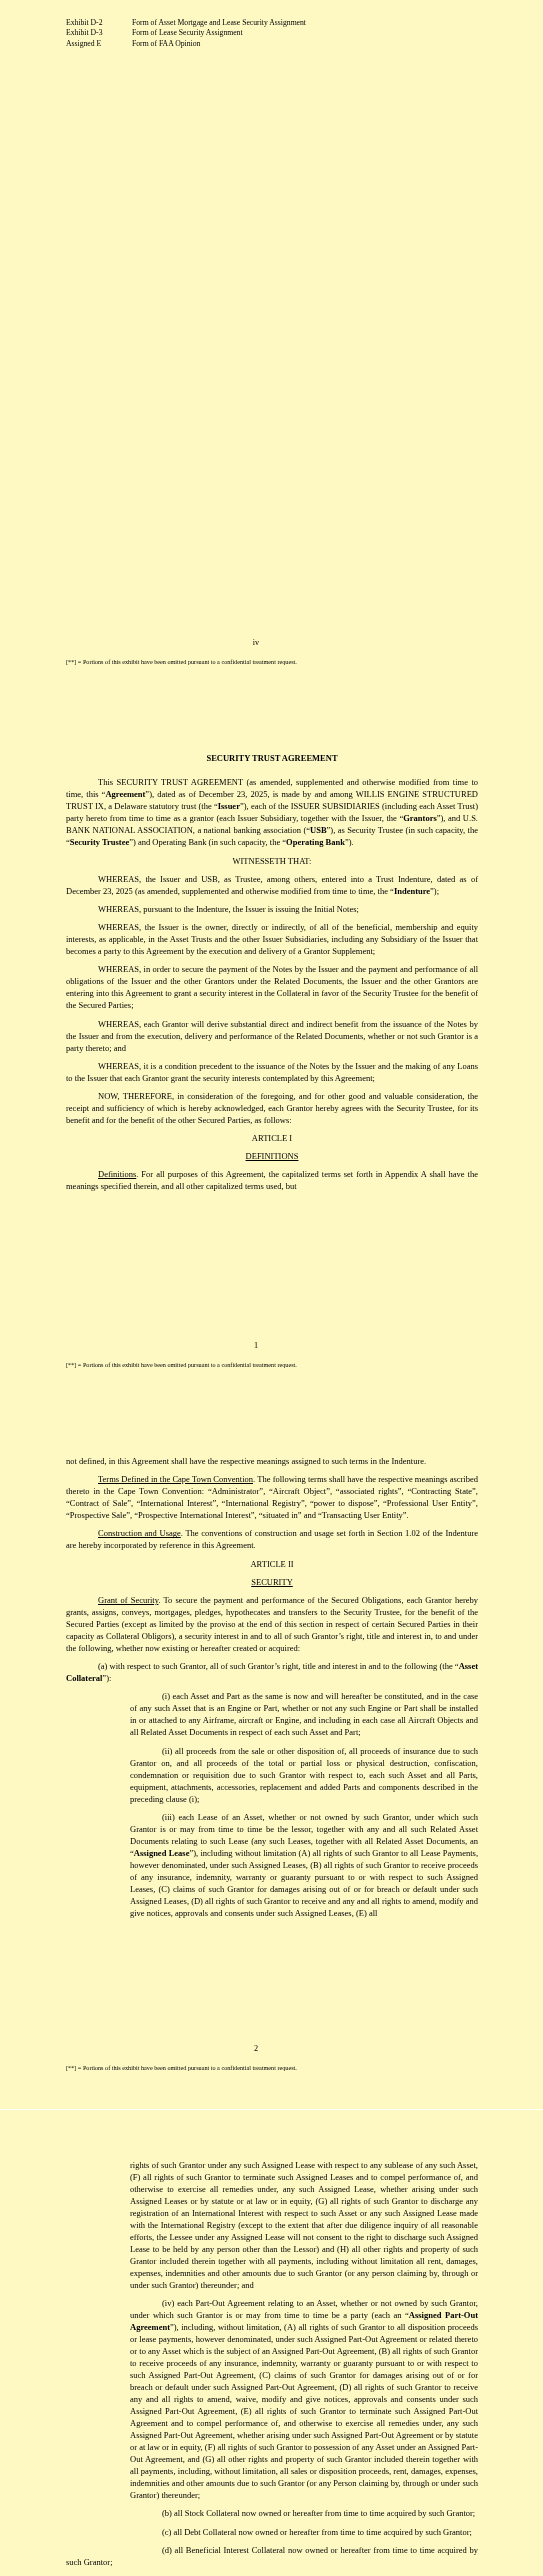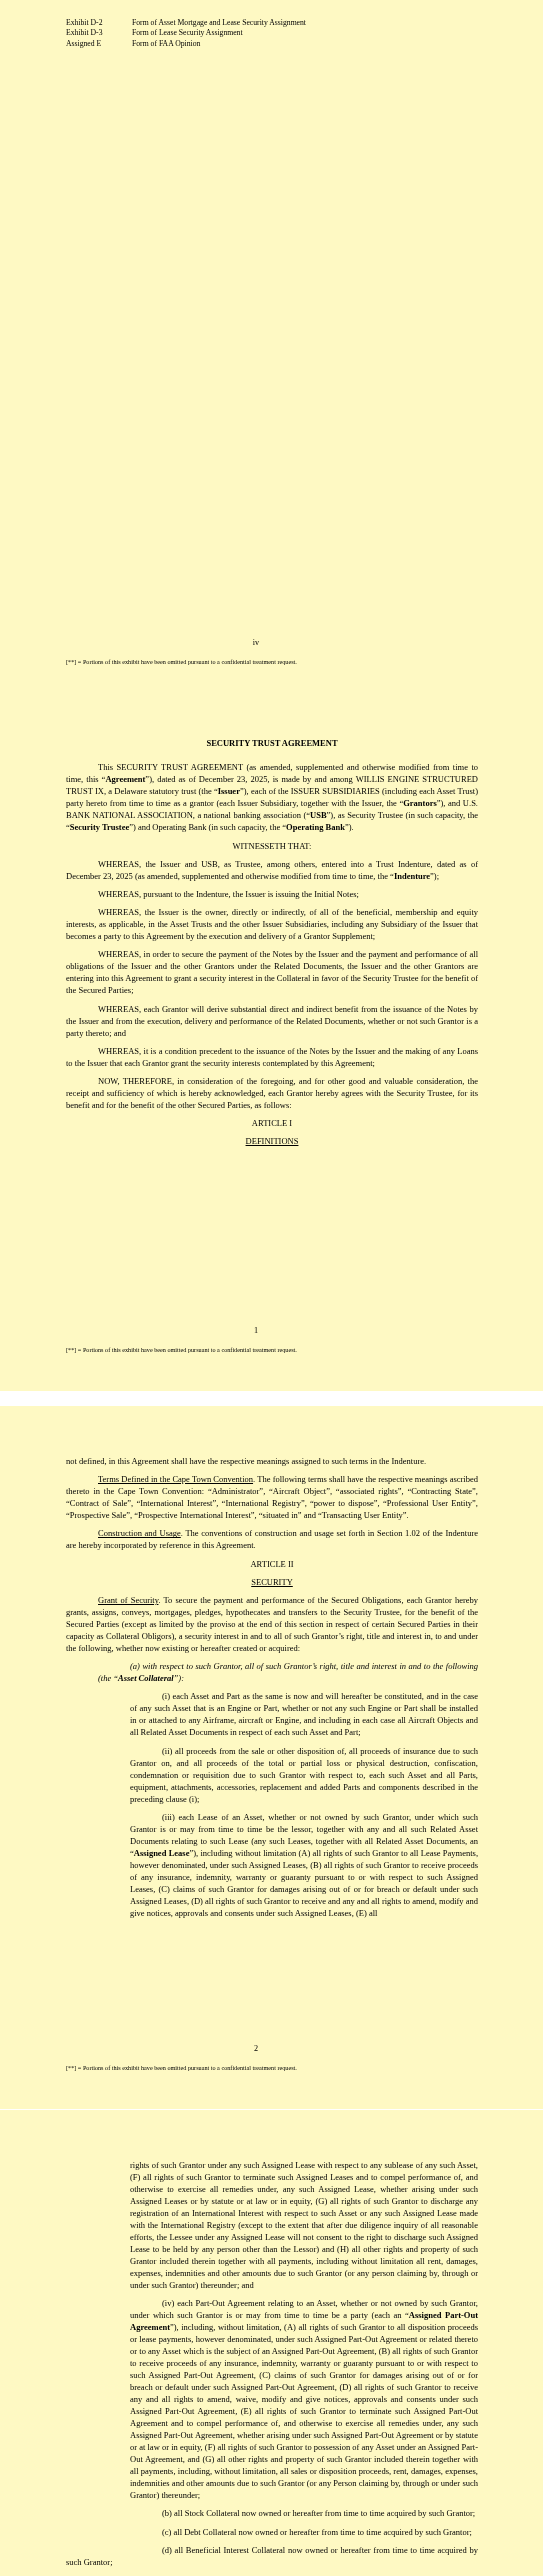--- a/index.html
+++ b/index.html
@@ -8,21 +8,21 @@
     font-family: "Liberation Serif", "DejaVu Serif", serif;
     color: #000000;
     -webkit-font-smoothing: antialiased;
   }
   .doc { position: relative; width: 544px; height: 2813px; background: #ffffff; overflow: hidden; }
   .sheet { position: absolute; left: 0; width: 544px; height: 703px; background: #fef9c3; }
   .content { position: absolute; left: 66px; width: 412px; top: 49px; }
   .toc-content { top: 17.5px; }
   p { margin: 0 0 6.2px 0; font-size: 8.5px; line-height: 12px; text-align: justify; }
   .ind { text-indent: 32px; }
-  .lvl-a { margin-left: 32px; text-indent: 32px; font-style: italic; }
+  .lvl-a { text-indent: 32px; }
   .lvl-i { margin-left: 64px; text-indent: 32px; }
   .lvl-i-cont { margin-left: 64px; text-indent: 0; }
   .lvl-b { margin-left: 0; text-indent: 96px; }
   .center { text-align: center; text-indent: 0; }
   .title { font-weight: bold; margin-bottom: 12.4px; }
   .u { text-decoration: underline; }
   .toc-row { font-size: 7.7px; line-height: 10.8px; white-space: nowrap; }
   .toc-label { display: inline-block; width: 66px; }
   .pagenum {
     position: absolute; top: 638px; left: 0; width: 512px;
@@ -48,34 +48,35 @@
         <span class="toc-label">Exhibit D-3</span><span>Form of Lease Security Assignment</span>
       </div>
       <div class="toc-row">
         <span class="toc-label">Assigned E</span><span>Form of FAA Opinion</span>
       </div>
     </div>
     <div class="pagenum">iv</div>
     <div class="pagefoot">[**] = Portions of this exhibit have been omitted pursuant to a confidential treatment request.</div>
   </section>
 
-  <section class="sheet" style="top:688px">
+  <section class="sheet" style="top:703px">
     <div class="content">
       <p class="center title">SECURITY TRUST AGREEMENT</p>
       <p class="ind">This SECURITY TRUST AGREEMENT (as amended, supplemented and otherwise modified from time to time, this “<b>Agreement</b>”), dated as of December 23, 2025, is made by and among WILLIS ENGINE STRUCTURED TRUST IX, a Delaware statutory trust (the “<b>Issuer</b>”), each of the ISSUER SUBSIDIARIES (including each Asset Trust) party hereto from time to time as a grantor (each Issuer Subsidiary, together with the Issuer, the “<b>Grantors</b>”), and U.S. BANK NATIONAL ASSOCIATION, a national banking association (“<b>USB</b>”), as Security Trustee (in such capacity, the “<b>Security Trustee</b>”) and Operating Bank (in such capacity, the “<b>Operating Bank</b>”).</p>
       <p class="center">WITNESSETH THAT:</p>
       <p class="ind">WHEREAS, the Issuer and USB, as Trustee, among others, entered into a Trust Indenture, dated as of December 23, 2025 (as amended, supplemented and otherwise modified from time to time, the “<b>Indenture</b>”);</p>
       <p class="ind">WHEREAS, pursuant to the Indenture, the Issuer is issuing the Initial Notes;</p>
       <p class="ind">WHEREAS, the Issuer is the owner, directly or indirectly, of all of the beneficial, membership and equity interests, as applicable, in the Asset Trusts and the other Issuer Subsidiaries, including any Subsidiary of the Issuer that becomes a party to this Agreement by the execution and delivery of a Grantor Supplement;</p>
       <p class="ind">WHEREAS, in order to secure the payment of the Notes by the Issuer and the payment and performance of all obligations of the Issuer and the other Grantors under the Related Documents, the Issuer and the other Grantors are entering into this Agreement to grant a security interest in the Collateral in favor of the Security Trustee for the benefit of the Secured Parties;</p>
       <p class="ind">WHEREAS, each Grantor will derive substantial direct and indirect benefit from the issuance of the Notes by the Issuer and from the execution, delivery and performance of the Related Documents, whether or not such Grantor is a party thereto; and</p>
       <p class="ind">WHEREAS, it is a condition precedent to the issuance of the Notes by the Issuer and the making of any Loans to the Issuer that each Grantor grant the security interests contemplated by this Agreement;</p>
       <p class="ind">NOW, THEREFORE, in consideration of the foregoing, and for other good and valuable consideration, the receipt and sufficiency of which is hereby acknowledged, each Grantor hereby agrees with the Security Trustee, for its benefit and for the benefit of the other Secured Parties, as follows:</p>
       <p class="center">ARTICLE I</p>
       <p class="center"><span class="u">DEFINITIONS</span></p>
+      <p class="ind"><span class="u">Definitions</span><span>.  For all purposes of this Agreement, the capitalized terms set forth in Appendix A shall have the meanings specified therein, and all other capitalized terms used, but</span></p>
     </div>
     <div class="pagenum">1</div>
     <div class="pagefoot">[**] = Portions of this exhibit have been omitted pursuant to a confidential treatment request.</div>
   </section>
 
   <section class="sheet" style="top:1406px">
     <div class="content">
       <p>not defined, in this Agreement shall have the respective meanings assigned to such terms in the Indenture.</p>
       <p class="ind"><span class="u">Terms Defined in the Cape Town Convention</span><span>.  The following terms shall have the respective meanings ascribed thereto in the Cape Town Convention: “Administrator”, “Aircraft Object”, “associated rights”, “Contracting State”, “Contract of Sale”, “International Interest”, “International Registry”, “power to dispose”, “Professional User Entity”, “Prospective Sale”, “Prospective International Interest”, “situated in” and “Transacting User Entity”.</span></p>
       <p class="ind"><span class="u">Construction and Usage</span><span>.  The conventions of construction and usage set forth in Section 1.02 of the Indenture are hereby incorporated by reference in this Agreement.</span></p>

